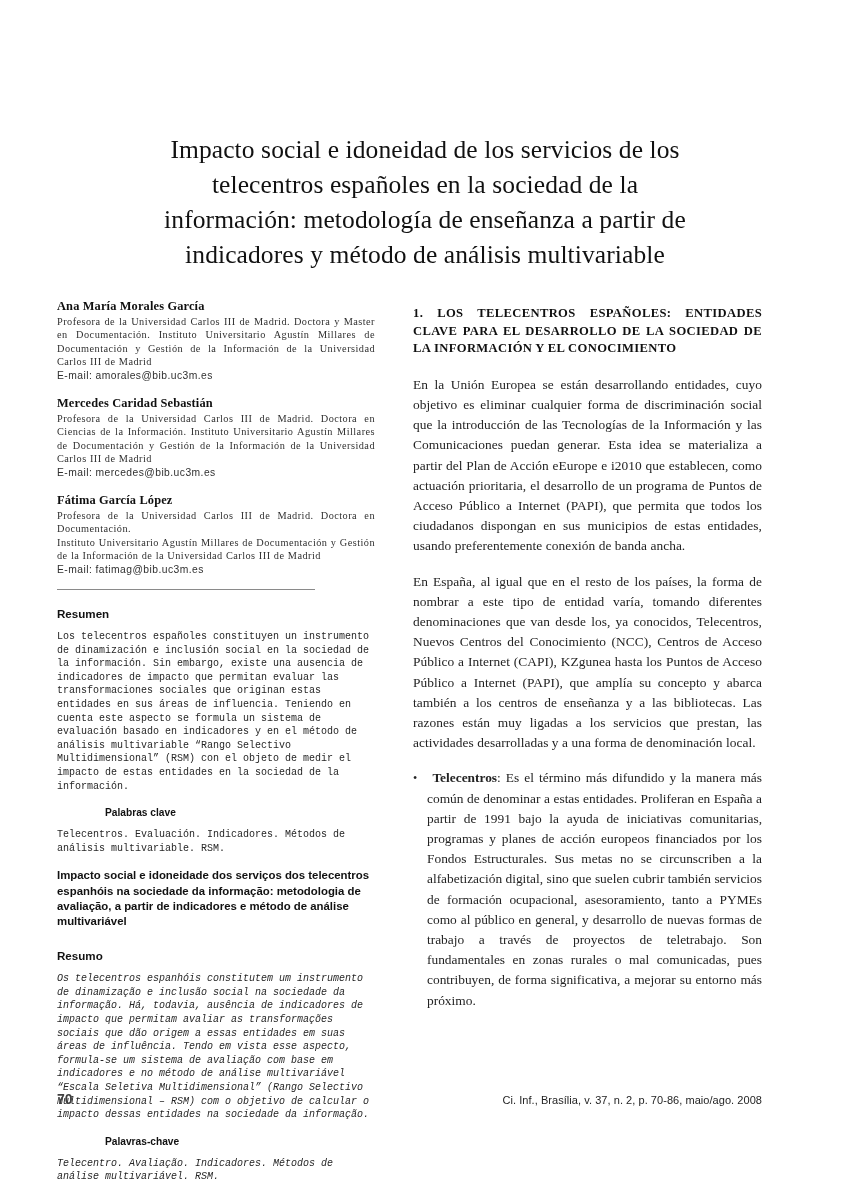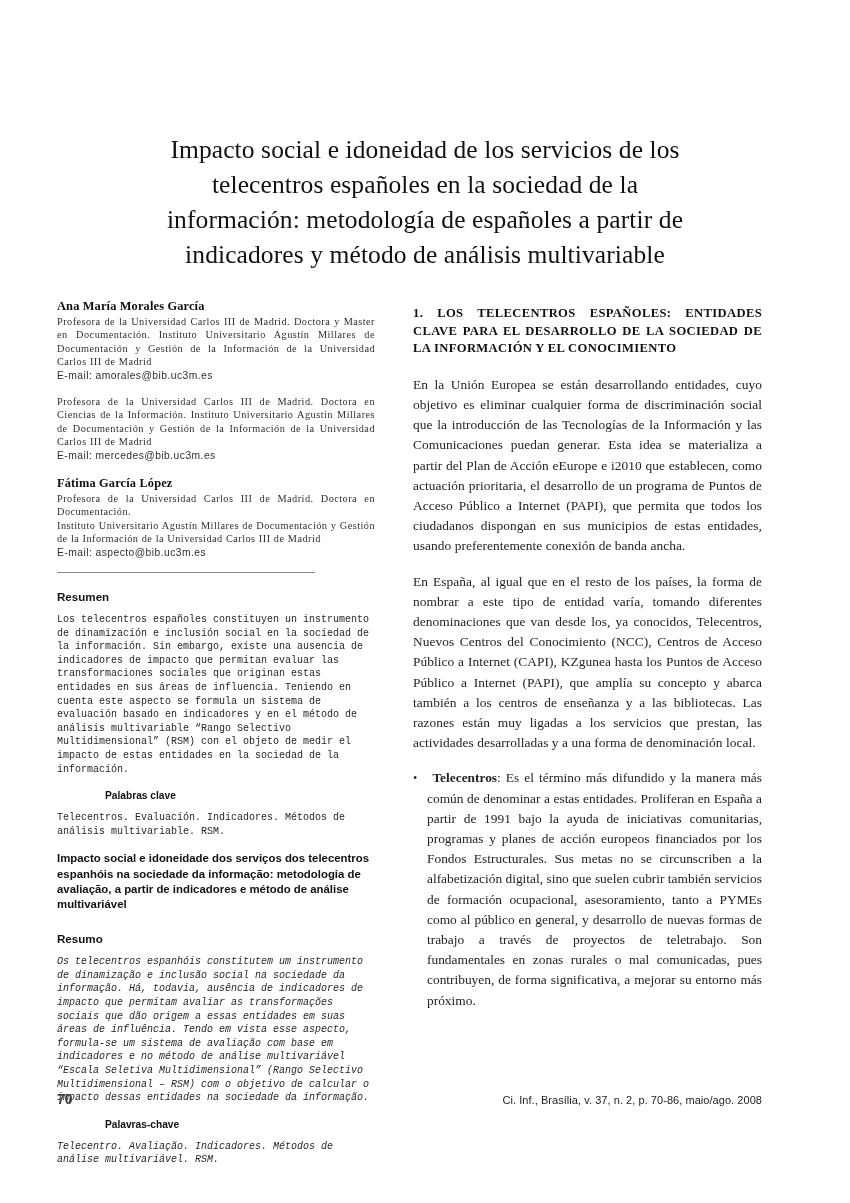--- a/index.html
+++ b/index.html
@@ -193,42 +193,43 @@
   }
 </style>
 </head>
 <body>
 
 <div class="page">
 
   <div class="title-block">
     <div class="title-line">Impacto social e idoneidad de los servicios de los</div>
     <div class="title-line">telecentros españoles en la sociedad de la</div>
-    <div class="title-line">información: metodología de españoles a partir de</div>
+    <div class="title-line">información: metodología de enseñanza a partir de</div>
     <div class="title-line">indicadores y método de análisis multivariable</div>
   </div>
 
   <div class="col-left">
 
     <div class="author">
       <div class="author-name">Ana María Morales García</div>
       <div class="author-detail">Profesora de la Universidad Carlos III de Madrid. Doctora y Master en Documentación. Instituto Universitario Agustín Millares de Documentación y Gestión de la Información de la Universidad Carlos III de Madrid</div>
       <div class="author-email">E-mail: amorales@bib.uc3m.es</div>
     </div>
 
     <div class="author">
+      <div class="author-name">Mercedes Caridad Sebastián</div>
       <div class="author-detail">Profesora de la Universidad Carlos III de Madrid. Doctora en Ciencias de la Información. Instituto Universitario Agustín Millares de Documentación y Gestión de la Información de la Universidad Carlos III de Madrid</div>
       <div class="author-email">E-mail: mercedes@bib.uc3m.es</div>
     </div>
 
     <div class="author">
       <div class="author-name">Fátima García López</div>
       <div class="author-detail">Profesora de la Universidad Carlos III de Madrid. Doctora en Documentación.</div>
       <div class="author-detail">Instituto Universitario Agustín Millares de  Documentación y Gestión de la Información de la Universidad Carlos III de Madrid</div>
-      <div class="author-email">E-mail: aspecto@bib.uc3m.es</div>
+      <div class="author-email">E-mail: fatimag@bib.uc3m.es</div>
     </div>
 
     <div class="divider"></div>
 
     <div class="abs-head">Resumen</div>
     <div class="abs-body">Los telecentros españoles constituyen un instrumento de dinamización e inclusión social en la sociedad de la información. Sin embargo, existe una ausencia de indicadores de impacto que permitan evaluar las transformaciones sociales que originan estas entidades en sus áreas de influencia. Teniendo en cuenta este aspecto se formula un sistema de evaluación basado en indicadores y en el método de análisis multivariable “Rango Selectivo Multidimensional” (RSM) con el objeto de medir el impacto de estas entidades en la sociedad de la información.</div>
     <div class="abs-sub">Palabras clave</div>
     <div class="abs-body">Telecentros. Evaluación. Indicadores.  Métodos de análisis multivariable. RSM.</div>
 
     <div class="pt-title">Impacto social e idoneidade dos serviços dos telecentros espanhóis na sociedade da informação: metodologia de avaliação, a partir de indicadores e método de análise multivariável</div>

